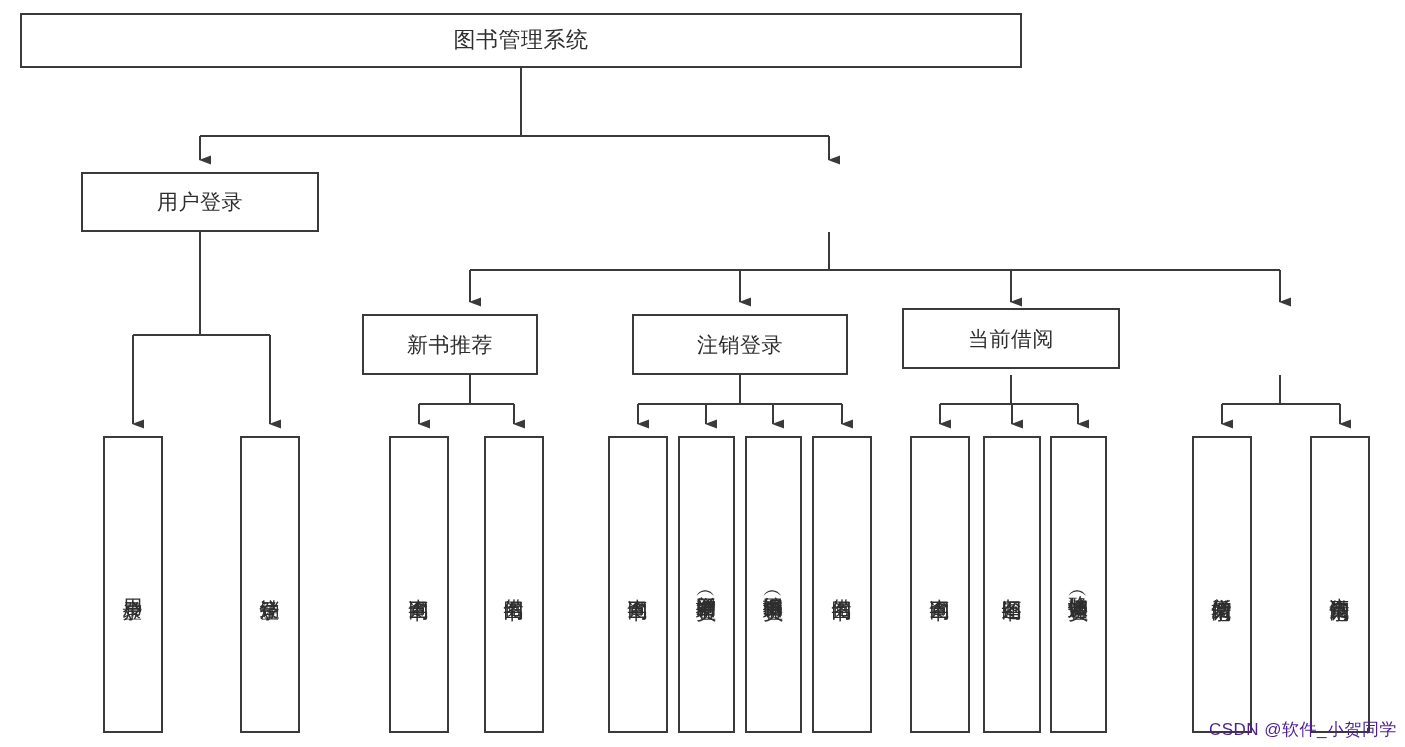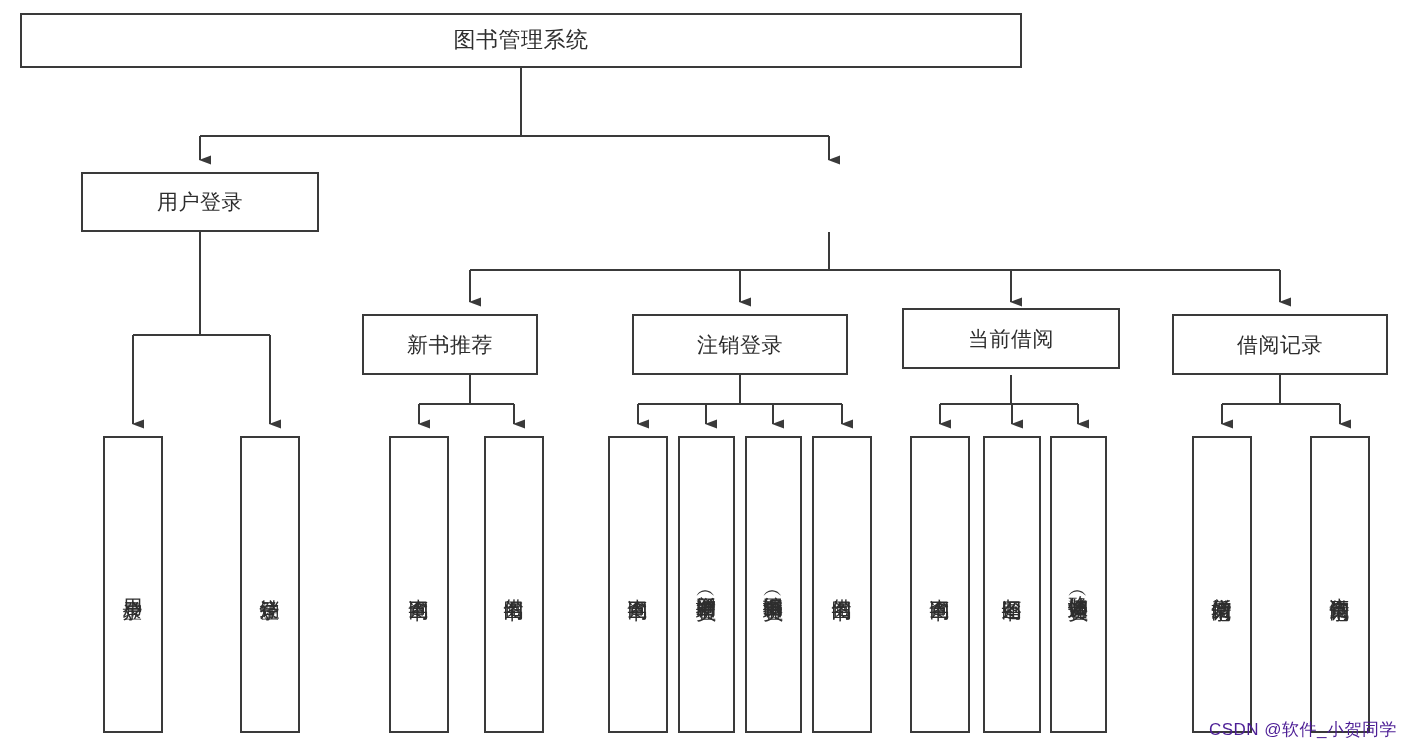--- a/index.html
+++ b/index.html
@@ -132,23 +132,20 @@
 
   <div class="node-box" style="left:362px; top:314px; width:176px; height:61px;">
     <span class="node-label">新书推荐</span>
   </div>
   <div class="node-box" style="left:632px; top:314px; width:216px; height:61px;">
     <span class="node-label">注销登录</span>
   </div>
   <div class="node-box" style="left:902px; top:308px; width:218px; height:61px;">
     <span class="node-label">当前借阅</span>
   </div>
-  <div class="node-box" style="left:1172px; top:314px; width:216px; height:61px;">
-    <span class="node-label">借阅记录</span>
-  </div>
 
   <div class="node-box vertical" style="left:103px; top:436px; width:60px; height:297px;">
     <span class="node-label">用户登录</span>
   </div>
   <div class="node-box vertical" style="left:240px; top:436px; width:60px; height:297px;">
     <span class="node-label">注销登录</span>
   </div>
   <div class="node-box vertical" style="left:389px; top:436px; width:60px; height:297px;">
     <span class="node-label">查询图书</span>
   </div>

